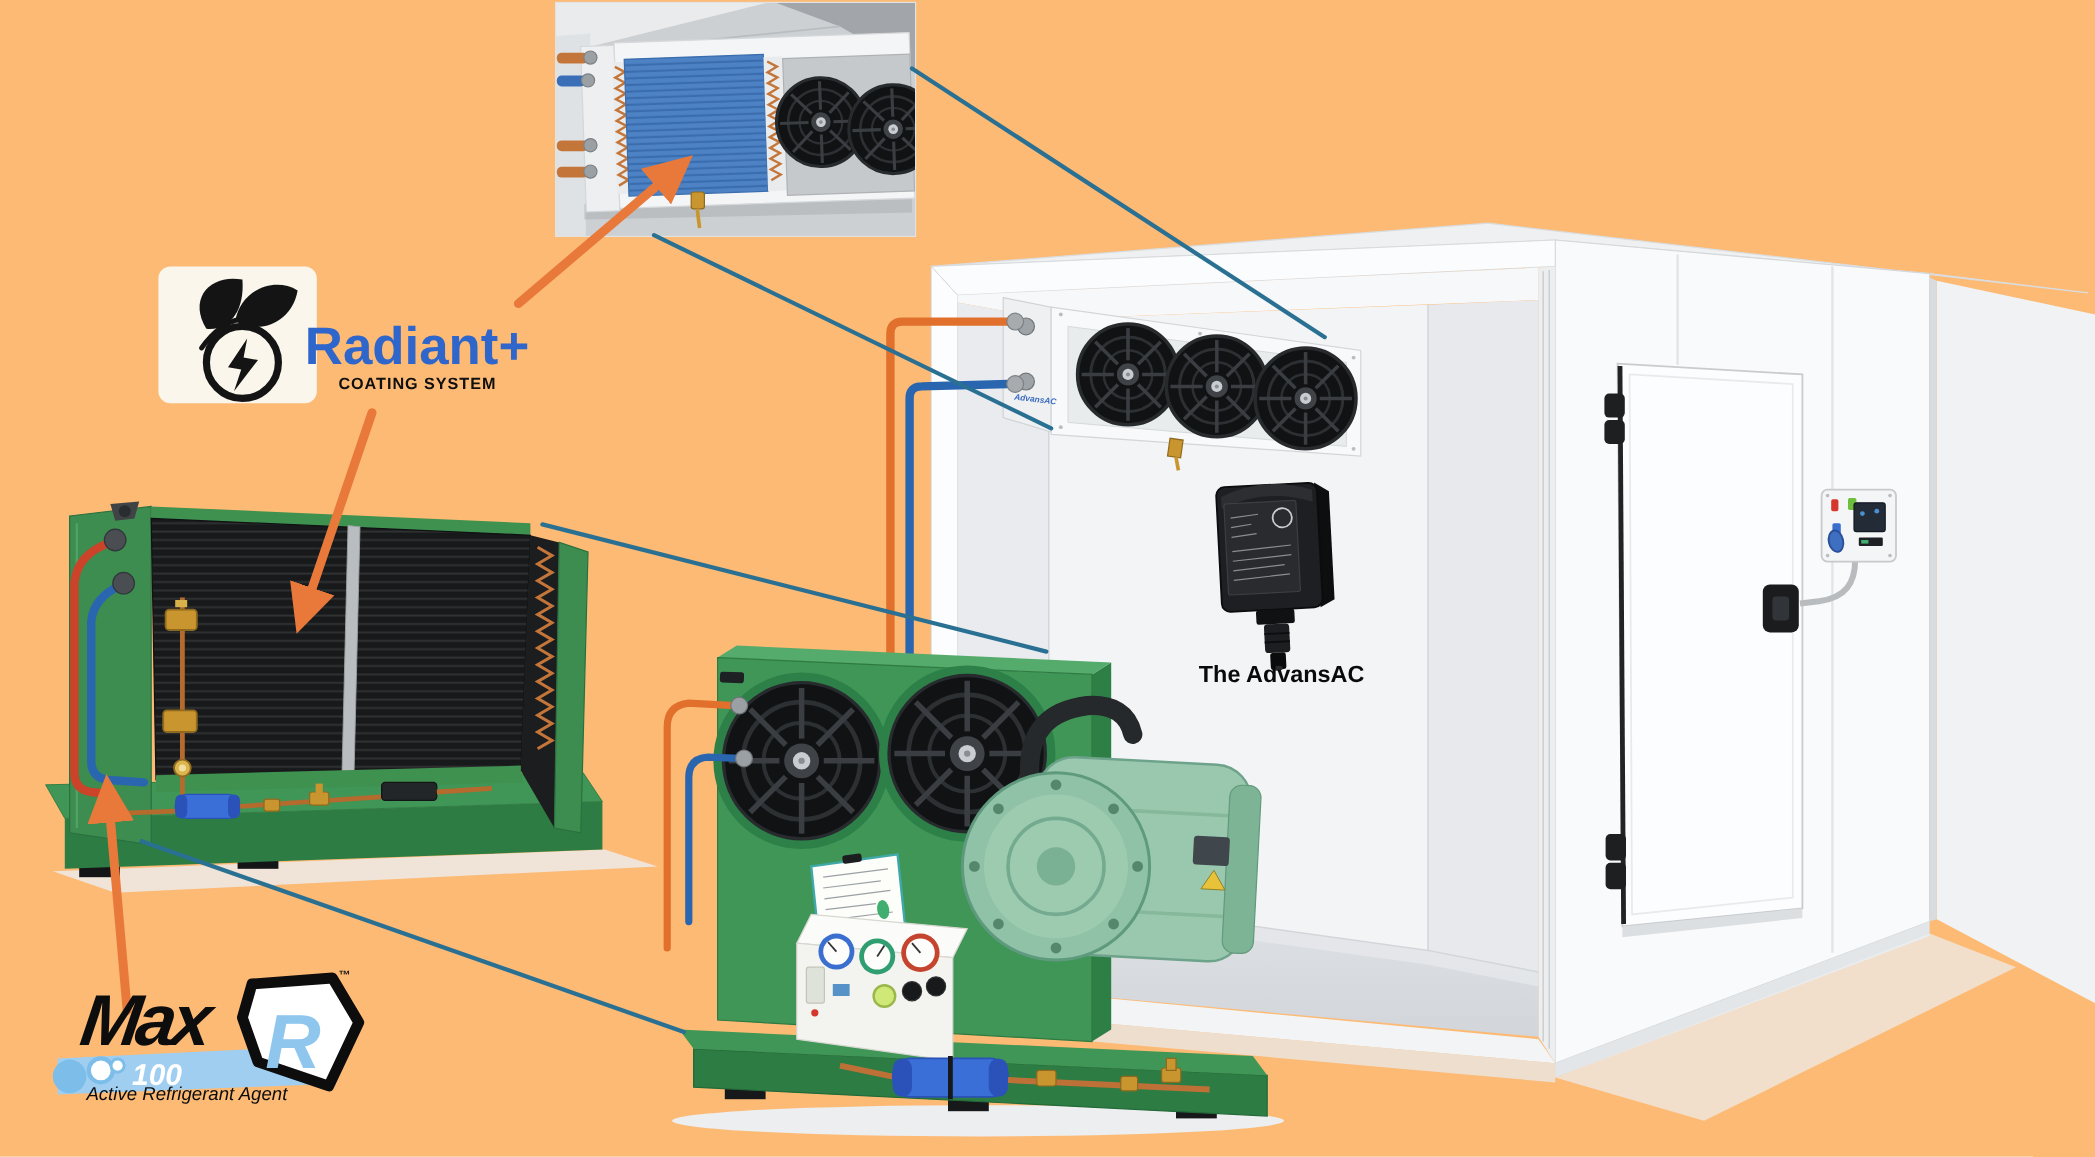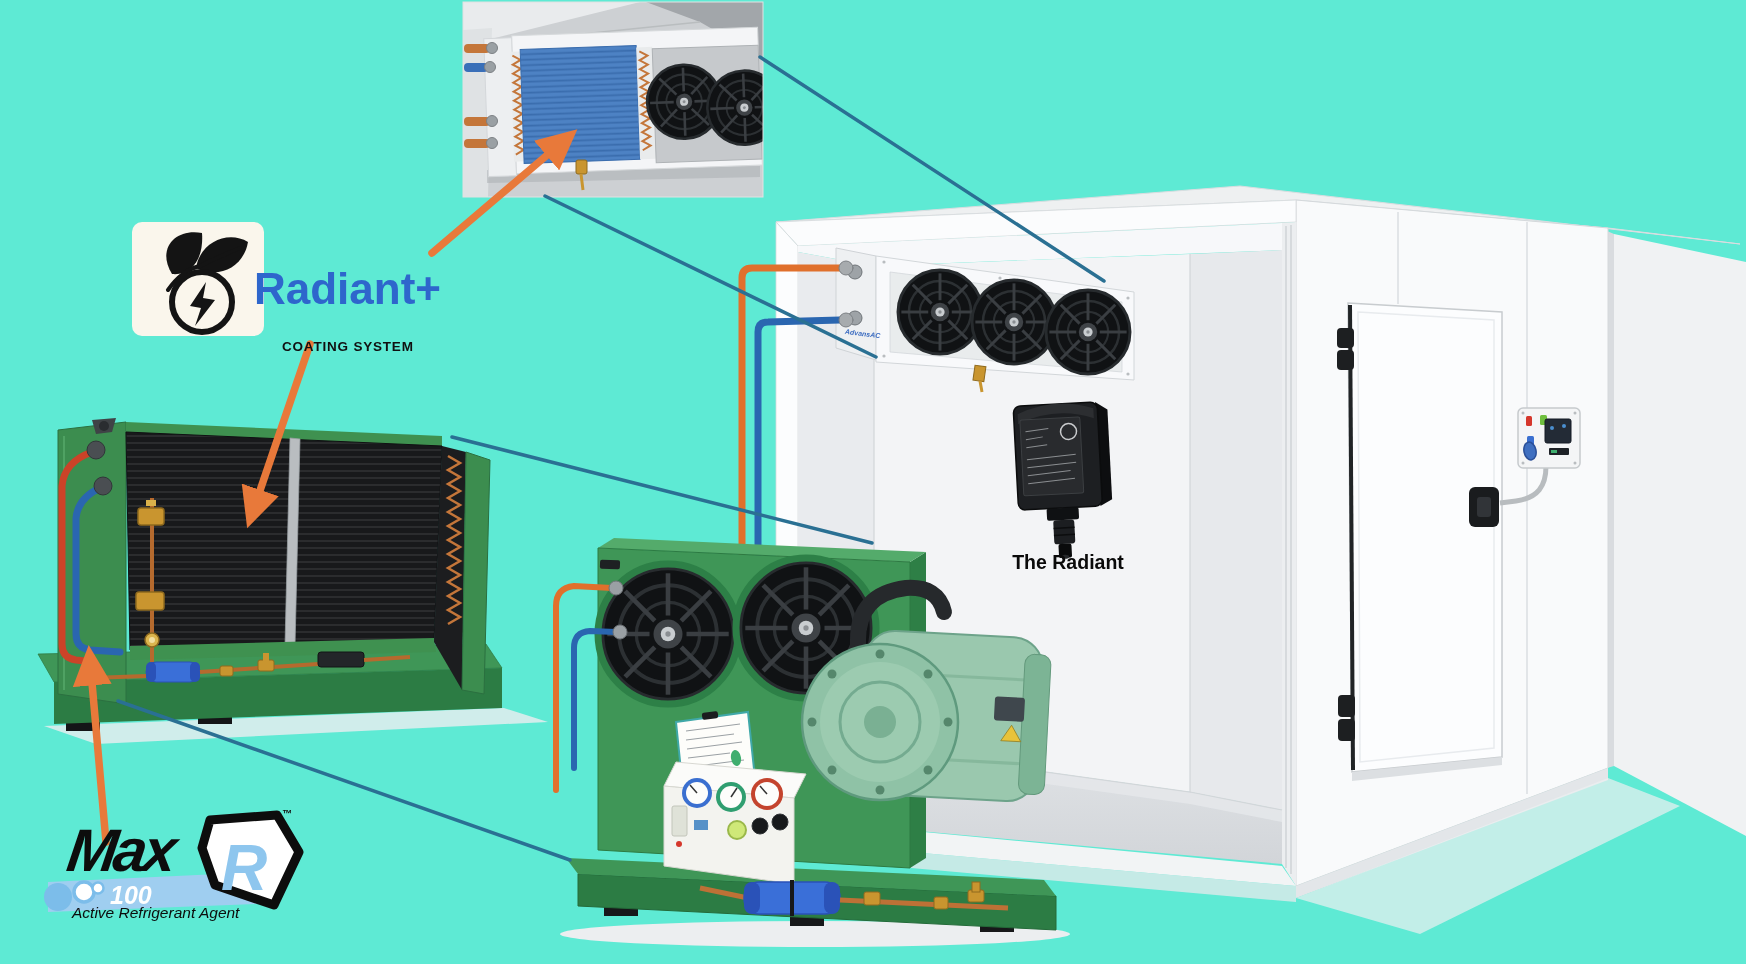--- a/index.html
+++ b/index.html
@@ -1,24 +1,24 @@
 <!DOCTYPE html>
 <html><head>
 <meta charset="utf-8">
 <style>
   html,body{margin:0;padding:0;background:#fff;}
-  #stage{position:relative;width:1746px;height:964px;background:#5eead4;overflow:hidden;
+  #stage{position:relative;width:1746px;height:964px;background:#fdba74;overflow:hidden;
          font-family:"Liberation Sans",sans-serif;}
   #scene{position:absolute;left:0;top:0;}
   .overlay{position:absolute;}
   
   .radiant-bg{left:132px;top:222px;width:132px;height:114px;background:#faf6ec;border-radius:10px;}
   .radiant-icon{left:142px;top:228px;}
   .radiant-title{left:254px;top:264px;font-size:44px;font-weight:bold;color:#2e66cc;letter-spacing:0px;}
-  .radiant-sub{left:282px;top:312px;font-size:13.5px;font-weight:bold;color:#101010;letter-spacing:.8px;margin-top:27px;}
+  .radiant-sub{left:282px;top:312px;font-size:13.5px;font-weight:bold;color:#101010;letter-spacing:.8px;}
   
   .maxr{left:30px;top:800px;width:300px;height:160px;}
   .maxr-word{position:absolute;left:38px;top:16px;font-size:60px;font-weight:900;font-style:italic;
              color:#0d0d0d;transform:skewX(-8deg);letter-spacing:-4px;}
   .maxr-badge{position:absolute;left:165px;top:6px;}
   .maxr-tm{position:absolute;left:252px;top:8px;font-size:10px;font-weight:bold;color:#111;}
   .maxr-banner{position:absolute;left:4px;top:64px;}
   .maxr-tag{position:absolute;left:42px;top:104px;font-size:15.5px;font-weight:normal;font-style:italic;color:#0c0c0c;}
   
   .endocube-caption{left:986px;top:551px;width:164px;text-align:center;font-size:19.5px;font-weight:bold;color:#0a0a0a;}
@@ -391,21 +391,21 @@
   <path d="M54,40 C58,14 86,2 106,14 C102,38 78,52 54,40 Z" fill="#141414"></path>
   <path d="M26,62 Q40,42 58,38 M58,38 Q78,28 98,20" stroke="#141414" stroke-width="4" fill="none" stroke-linecap="round"></path>
   <circle cx="60" cy="74" r="30" fill="none" stroke="#141414" stroke-width="6"></circle>
   <polygon points="64,54 48,78 59,80 53,98 73,72 61,70" fill="#141414"></polygon>
 </svg>
 <div class="overlay radiant-title">Radiant+</div>
 <div class="overlay radiant-sub">COATING SYSTEM</div>
 
 <div class="overlay evap-brand">AdvansAC</div>
 
-<div class="overlay endocube-caption">The Radiant</div>
+<div class="overlay endocube-caption">The AdvansAC</div>
 
 <div class="overlay maxr">
   <svg class="maxr-banner" width="260" height="60" viewBox="0 0 260 60">
     <polygon points="14,18 206,9 224,40 14,48" fill="#9fcef0"></polygon>
     <circle cx="24" cy="33" r="14" fill="#7cbdea"></circle>
     <circle cx="50" cy="28" r="10" fill="#ffffff" stroke="#7cbdea" stroke-width="3.5"></circle>
     <circle cx="64" cy="24" r="5.5" fill="#ffffff" stroke="#7cbdea" stroke-width="2.5"></circle>
     <text x="76" y="40" font-family="Liberation Sans, sans-serif" font-size="25" font-weight="900" font-style="italic" fill="#ffffff">100</text>
   </svg>
   <div class="maxr-word">Max</div>

